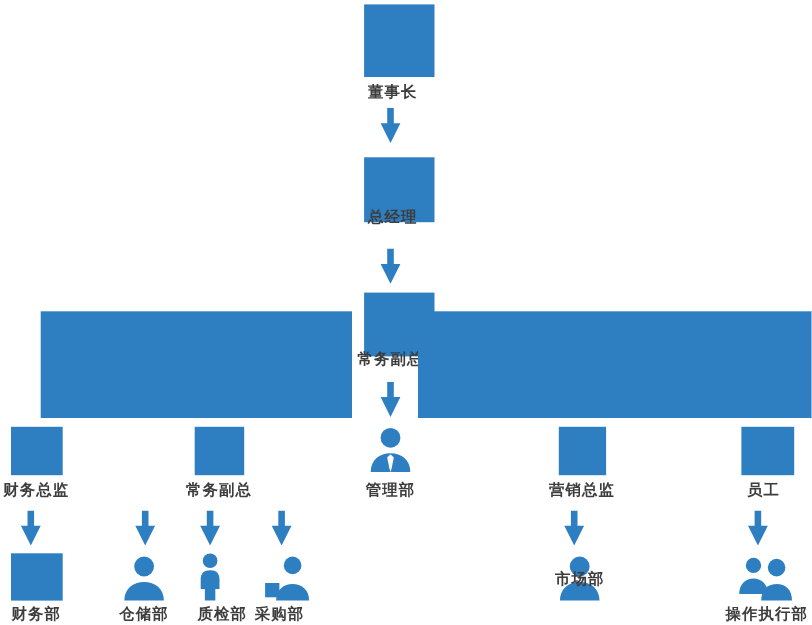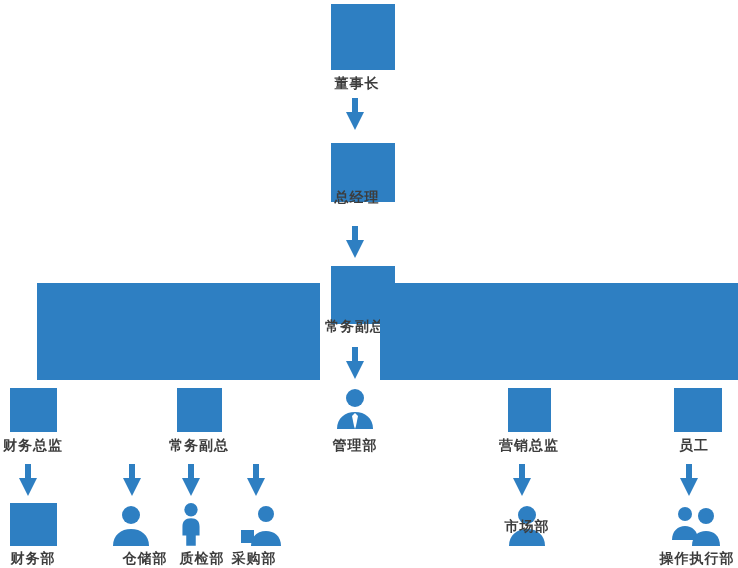--- a/index.html
+++ b/index.html
@@ -110,21 +110,21 @@
 
   <div class="box" style="left:10px;top:503px;width:47px;height:43px"></div>
   <div class="lbl" style="left:-17px;top:550px">财务部</div>
 
   <div class="icon" style="left:109px;top:502px;width:44px;height:46px">
     <svg viewBox="0 0 44 46">
       <circle fill="currentColor" cx="22" cy="13" r="9"></circle>
       <path fill="currentColor" d="M4 44 c0-11 8-17 18-17 s18 6 18 17 z"></path>
     </svg>
   </div>
-  <div class="lbl" style="left:95px;top:550px">仓储部</div>
+  <div class="lbl" style="left:81px;top:550px">仓储部</div>
 
   <div class="icon" style="left:172px;top:500px;width:38px;height:48px">
     <svg viewBox="0 0 40 46">
       <circle fill="currentColor" cx="20" cy="8" r="7"></circle>
       <path fill="currentColor" d="M20 17 c6 0 9 3 9 9 v9 h-4 v11 h-10 v-11 h-4 v-9 c0-6 3-9 9-9 z"></path>
     </svg>
   </div>
   <div class="lbl" style="left:152px;top:550px">质检部</div>
 
   <div class="icon" style="left:239px;top:502px;width:48px;height:46px">

